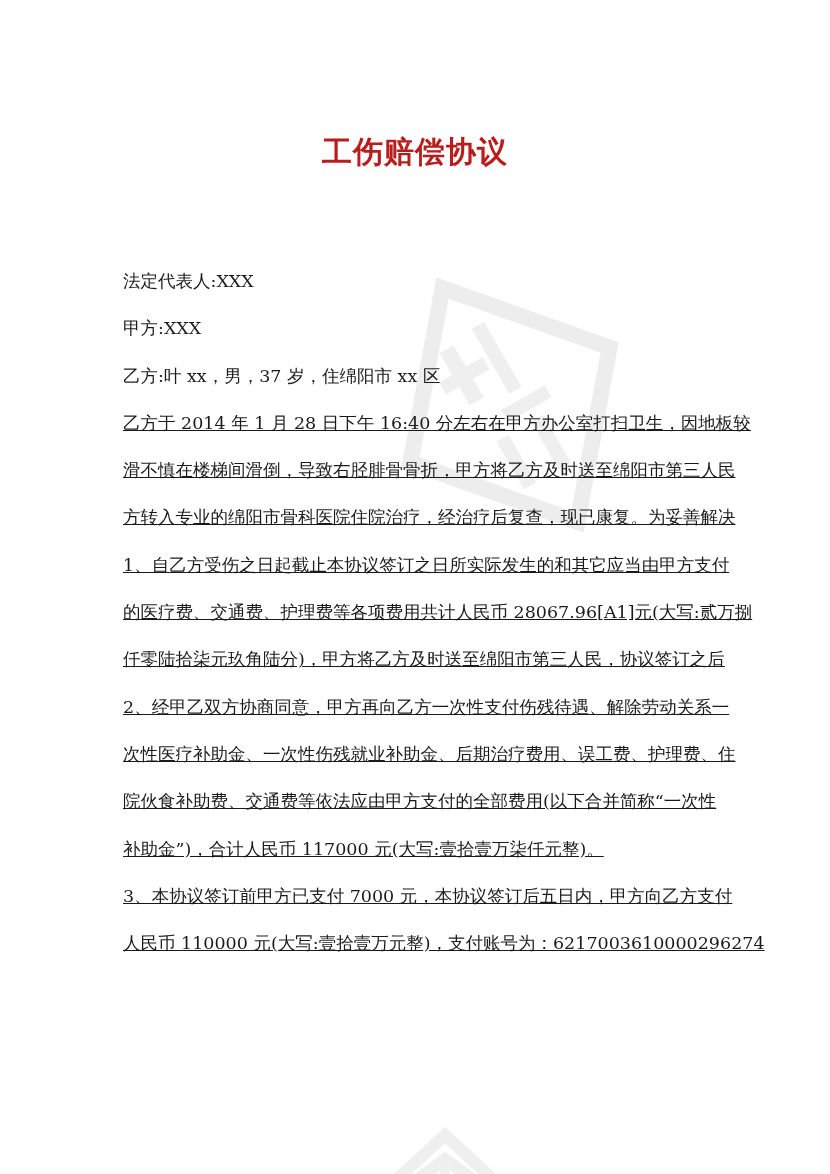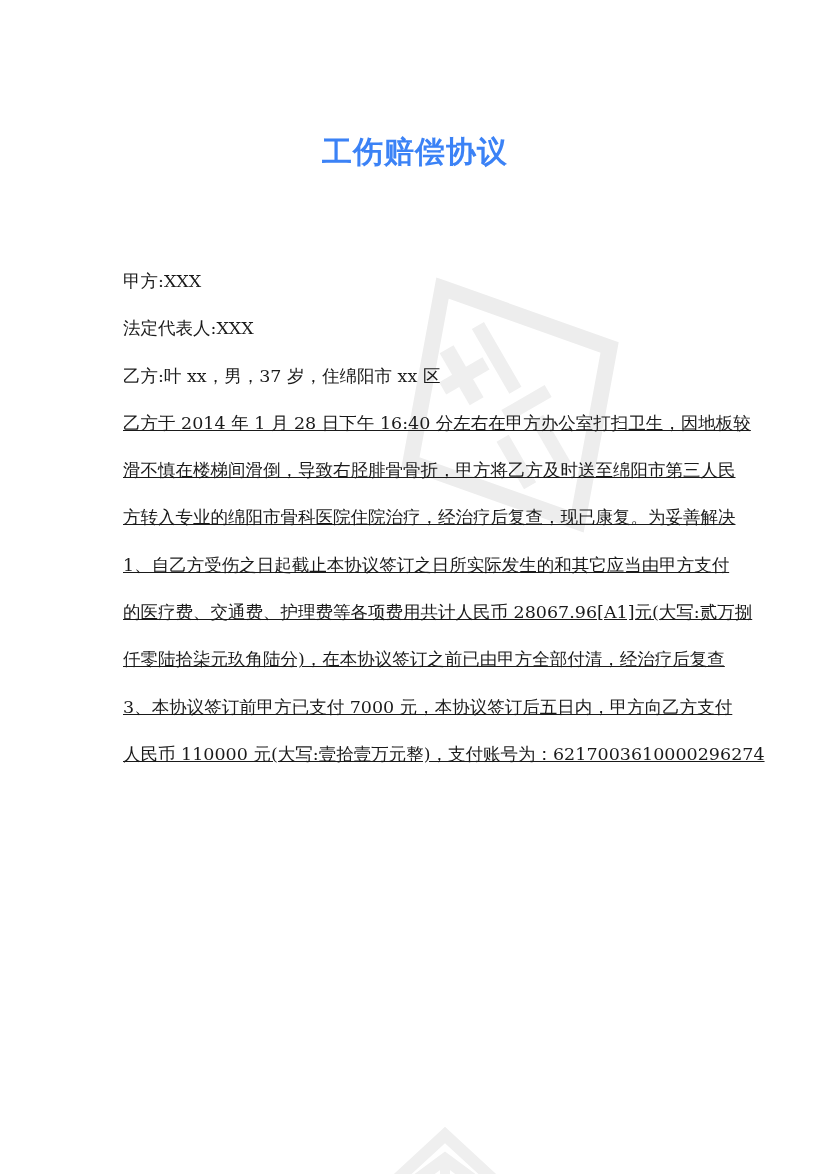--- a/index.html
+++ b/index.html
@@ -30,21 +30,21 @@
     .watermark svg { display: block; }
     .title {
       position: absolute;
       left: 0;
       top: 112px;
       width: 830px;
       text-align: center;
       font-size: 30px;
       font-weight: bold;
       letter-spacing: 1px;
-      color: #3b82f6;
+      color: #b91c1c;
       z-index: 1;
     }
     .content {
       position: absolute;
       left: 123px;
       top: 258px;
       width: 585px;
       z-index: 1;
       font-size: 17.5px;
       line-height: 47.3px;
@@ -98,37 +98,43 @@
         <rect x="155" y="80" width="18" height="10"></rect>
       </g>
     </svg>
   </div>
 
   <h1 class="title">工伤赔偿协议</h1>
 
   <div class="content">
 
     <div>
+      <span class="party-line">法定代表人:XXX</span>
       <span class="party-line">甲方:XXX</span>
-      <span class="party-line">法定代表人:XXX</span>
       <span class="party-line">乙方:叶 xx，男，37 岁，住绵阳市 xx 区</span>
     </div>
 
     <div>
       <span class="line">乙方于 2014 年 1 月 28 日下午 16:40 分左右在甲方办公室打扫卫生，因地板较</span>
       <span class="line">滑不慎在楼梯间滑倒，导致右胫腓骨骨折，甲方将乙方及时送至绵阳市第三人民</span>
       <span class="line">方转入专业的绵阳市骨科医院住院治疗，经治疗后复查，现已康复。为妥善解决</span>
     </div>
 
     <div>
       <span class="line">1、自乙方受伤之日起截止本协议签订之日所实际发生的和其它应当由甲方支付</span>
       <span class="line">的医疗费、交通费、护理费等各项费用共计人民币 28067.96[A1]元(大写:贰万捌</span>
-      <span class="line">仟零陆拾柒元玖角陆分)，在本协议签订之前已由甲方全部付清，经治疗后复查</span>
+      <span class="line">仟零陆拾柒元玖角陆分)，甲方将乙方及时送至绵阳市第三人民，协议签订之后</span>
     </div>
 
+    <div>
+      <span class="line">2、经甲乙双方协商同意，甲方再向乙方一次性支付伤残待遇、解除劳动关系一</span>
+      <span class="line">次性医疗补助金、一次性伤残就业补助金、后期治疗费用、误工费、护理费、住</span>
+      <span class="line">院伙食补助费、交通费等依法应由甲方支付的全部费用(以下合并简称“一次性</span>
+      <span class="line short">补助金”)，合计人民币 117000 元(大写:壹拾壹万柒仟元整)。</span>
+    </div>
 
     <div>
       <span class="line">3、本协议签订前甲方已支付 7000 元，本协议签订后五日内，甲方向乙方支付</span>
       <span class="line">人民币 110000 元(大写:壹拾壹万元整)，支付账号为：6217003610000296274</span>
     </div>
 
   </div>
 </div>
 
 </body></html>

